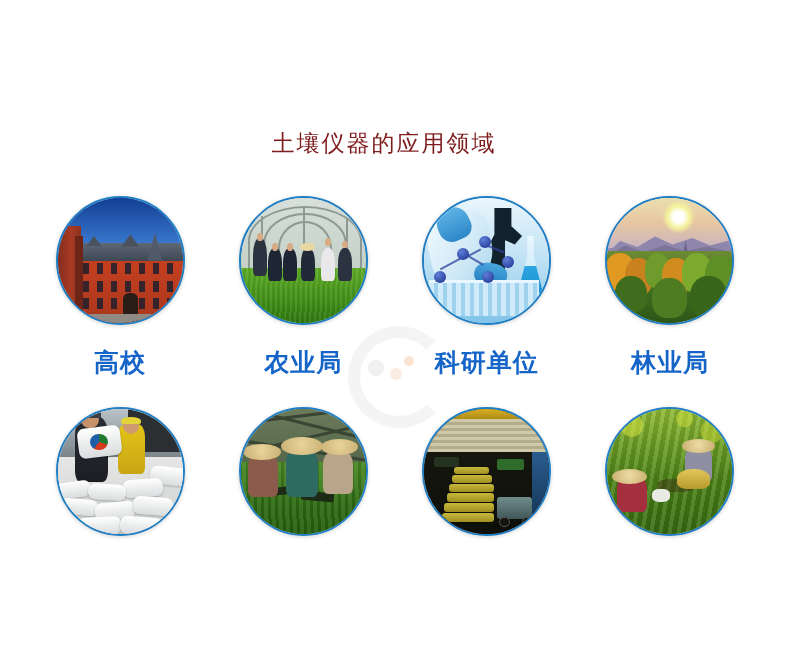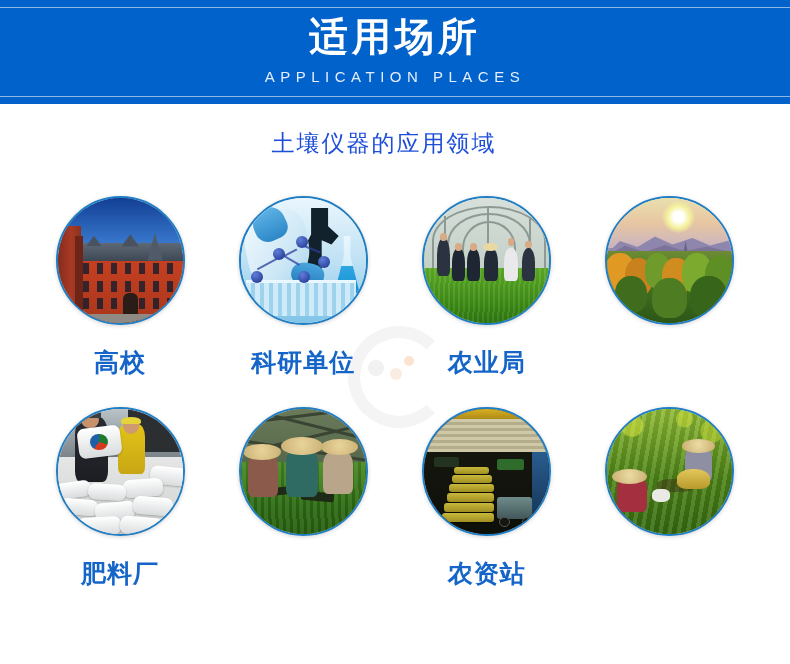--- a/index.html
+++ b/index.html
@@ -42,21 +42,21 @@
     font-size:15px;
     letter-spacing:5.5px;
     line-height:22px;
     white-space:nowrap;
   }
 
   
   .section-sub{
     position:absolute;left:0;top:126px;width:768px;
     text-align:center;
-    color:#1d4ed8;
+    color:#7f1d1d;
     font-size:23px;
     letter-spacing:2px;
     line-height:34px;
     white-space:nowrap;
   }
 
   
   .watermark{
     position:absolute;left:0;top:270px;width:790px;height:180px;
     display:flex;align-items:center;justify-content:center;
@@ -367,26 +367,20 @@
   .art-plant .bag{position:absolute;left:36%;top:64%;width:14%;height:10%;
     background:#e9eae4;border-radius:40%;}
   .art-plant .dirt{position:absolute;left:40%;top:56%;width:30%;height:10%;
     background:rgba(60,45,20,.45);border-radius:40%;}
 </style>
 </head>
 <body>
 
 <div class="page">
 
-  <div class="banner">
-    <div class="hairline top"></div>
-    <div class="hairline bottom"></div>
-    <div class="banner-title">适用场所</div>
-    <div class="banner-sub">APPLICATION PLACES</div>
-  </div>
 
   <div class="section-sub">土壤仪器的应用领域</div>
 
   <div class="watermark">
     <div class="wm-mark">
       <span class="blob b1"></span>
         <span class="blob b2"></span>
       <span class="blob b3"></span>
         <span class="blob b4"></span>
     </div>
@@ -406,45 +400,20 @@
               <span class="pillar"></span>
               <span class="pillar2"></span>
             <span class="wrow w1"></span>
               <span class="wrow w2"></span>
               <span class="wrow w3"></span>
             <span class="door"></span>
               <span class="ground"></span>
           </div>
         </div>
         <div class="place-label">高校</div>
-      </div>
-
-      <div class="place">
-        <div class="thumb">
-          <div class="art art-lab">
-            <span class="scope"></span>
-              <span class="flask"></span>
-            <span class="sleeve"></span>
-              <span class="glove"></span>
-              <span class="glove2"></span>
-            <span class="tray"></span>
-            <span class="mol">
-              <span class="bond bd1"></span>
-                <span class="bond bd2"></span>
-              <span class="bond bd3"></span>
-                <span class="bond bd4"></span>
-              <span class="node n1"></span>
-                <span class="node n2"></span>
-              <span class="node n3"></span>
-                <span class="node n4"></span>
-                <span class="node n5"></span>
-            </span>
-          </div>
-        </div>
-        <div class="place-label">科研单位</div>
       </div>
 
       <div class="place">
         <div class="thumb">
           <div class="art art-green">
             <span class="house"></span>
             <span class="arc a1"></span>
               <span class="arc a2"></span>
               <span class="arc a3"></span>
             <span class="post p1"></span>
@@ -463,38 +432,64 @@
               <span class="head h3"></span>
             <span class="head h4"></span>
               <span class="head h5"></span>
           </div>
         </div>
         <div class="place-label">农业局</div>
       </div>
 
       <div class="place">
         <div class="thumb">
+          <div class="art art-lab">
+            <span class="scope"></span>
+              <span class="flask"></span>
+            <span class="sleeve"></span>
+              <span class="glove"></span>
+              <span class="glove2"></span>
+            <span class="tray"></span>
+            <span class="mol">
+              <span class="bond bd1"></span>
+                <span class="bond bd2"></span>
+              <span class="bond bd3"></span>
+                <span class="bond bd4"></span>
+              <span class="node n1"></span>
+                <span class="node n2"></span>
+              <span class="node n3"></span>
+                <span class="node n4"></span>
+                <span class="node n5"></span>
+            </span>
+          </div>
+        </div>
+        <div class="place-label">科研单位</div>
+      </div>
+
+      <div class="place">
+        <div class="thumb">
           <div class="art art-forest">
             <span class="sky"></span>
               <span class="sun"></span>
             <span class="mtn"></span>
               <span class="mtn2"></span>
               <span class="spire"></span>
             <span class="canopy"></span>
             <span class="tree t1"></span>
               <span class="tree t2"></span>
               <span class="tree t3"></span>
             <span class="tree t4"></span>
               <span class="tree t5"></span>
               <span class="tree t6"></span>
             <span class="tree t7"></span>
               <span class="tree t8"></span>
               <span class="tree t9"></span>
           </div>
         </div>
+        <div class="place-label">林业局</div>
       </div>
 
     </div>
 
     <div class="grid-row second">
 
       <div class="place">
         <div class="thumb">
           <div class="art art-fert">
             <span class="backdrop"></span>
@@ -511,21 +506,20 @@
               <span class="logo"></span>
             <span class="bag r1"></span>
               <span class="bag r2"></span>
             <span class="bag r5"></span>
               <span class="bag r6"></span>
               <span class="bag r7"></span>
             <span class="bag r8"></span>
               <span class="bag r9"></span>
           </div>
         </div>
-        <div class="place-label">肥料厂</div>
       </div>
 
       <div class="place wide">
         <div class="thumb">
           <div class="art art-seed">
             <span class="frame"></span>
             <span class="beam b4"></span>
               <span class="beam b1"></span>
             <span class="beam b2"></span>
               <span class="beam b3"></span>
@@ -555,21 +549,20 @@
               <span class="stack k2"></span>
               <span class="stack k3"></span>
             <span class="stack k4"></span>
               <span class="stack k5"></span>
               <span class="stack k6"></span>
             <span class="cart"></span>
               <span class="wheel wh1"></span>
               <span class="wheel wh2"></span>
           </div>
         </div>
-        <div class="place-label">农资站</div>
       </div>
 
       <div class="place">
         <div class="thumb">
           <div class="art art-plant">
             <span class="field"></span>
               <span class="leafy"></span>
             <span class="dirt"></span>
             <span class="farmer f2"></span>
               <span class="phat ph2"></span>

